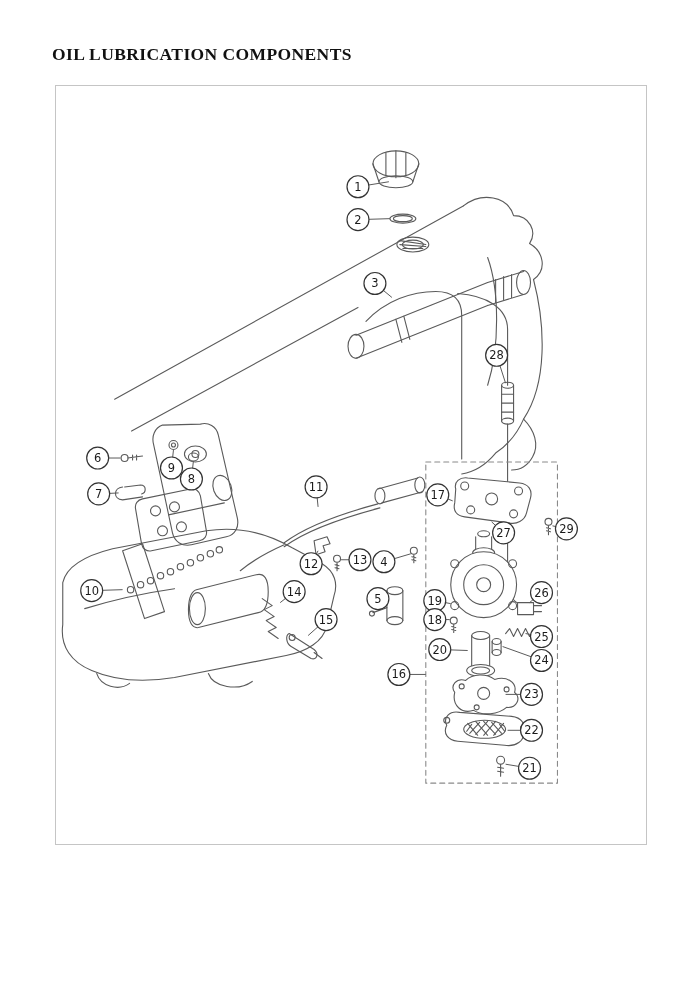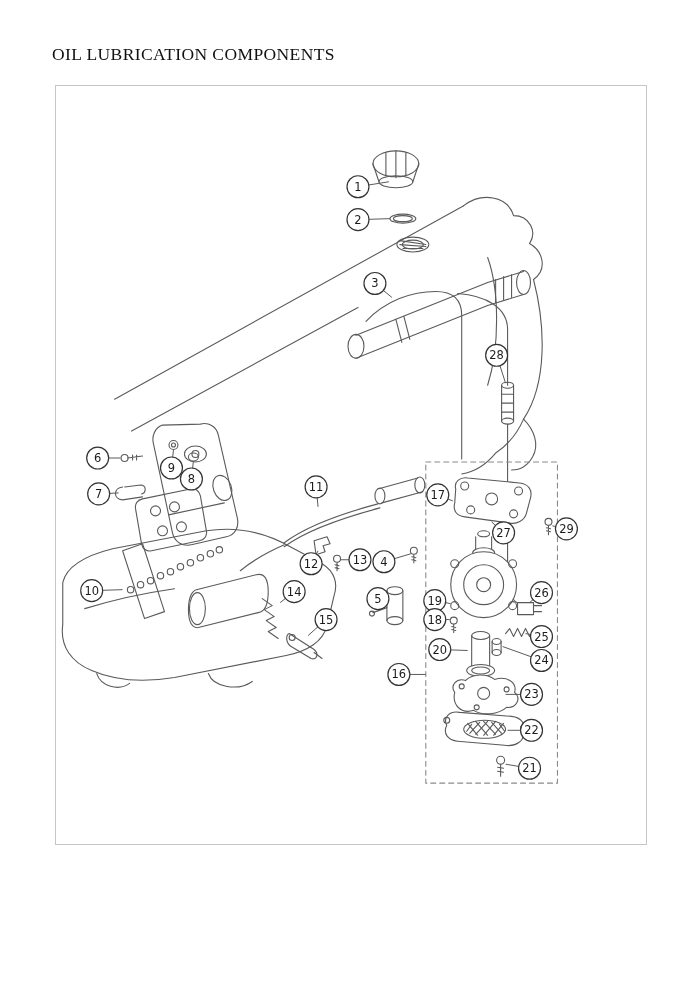--- a/index.html
+++ b/index.html
@@ -10,21 +10,21 @@
     width: 700px;
     height: 990px;
     background: var(--page-bg, #ffffff);
     overflow: hidden;
   }
   .title {
     position: absolute;
     left: 52px;
     top: 44px;
     font-size: 17.5px;
-    font-weight: normal;
+    font-weight: bold;
     letter-spacing: 0.4px;
     color: #111111;
     font-family: "Liberation Serif", serif;
     white-space: nowrap;
   }
   .diagram-frame {
     position: absolute;
     left: 55px;
     top: 85px;
     width: 592px;

